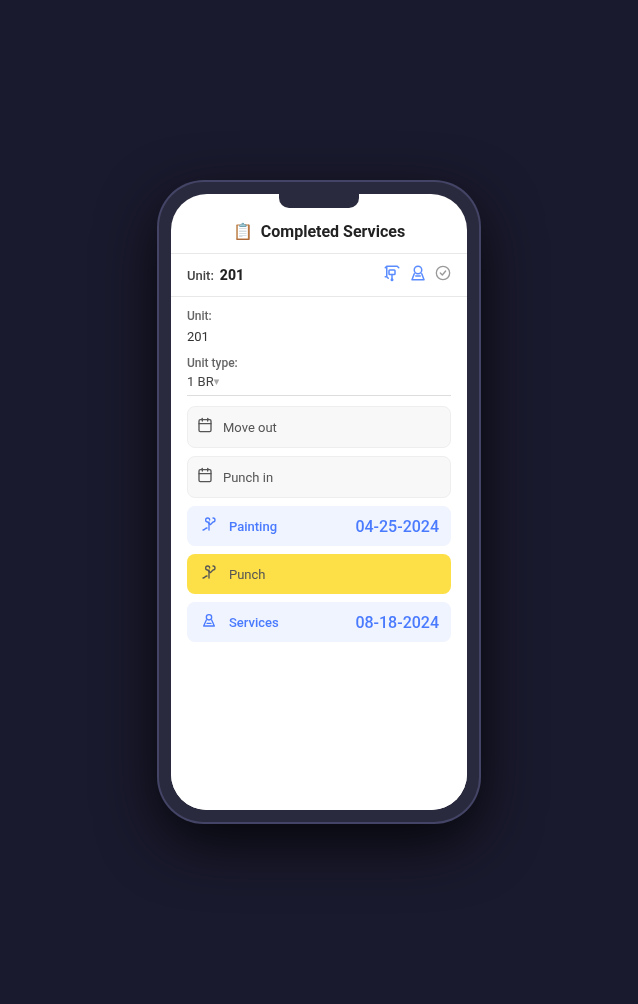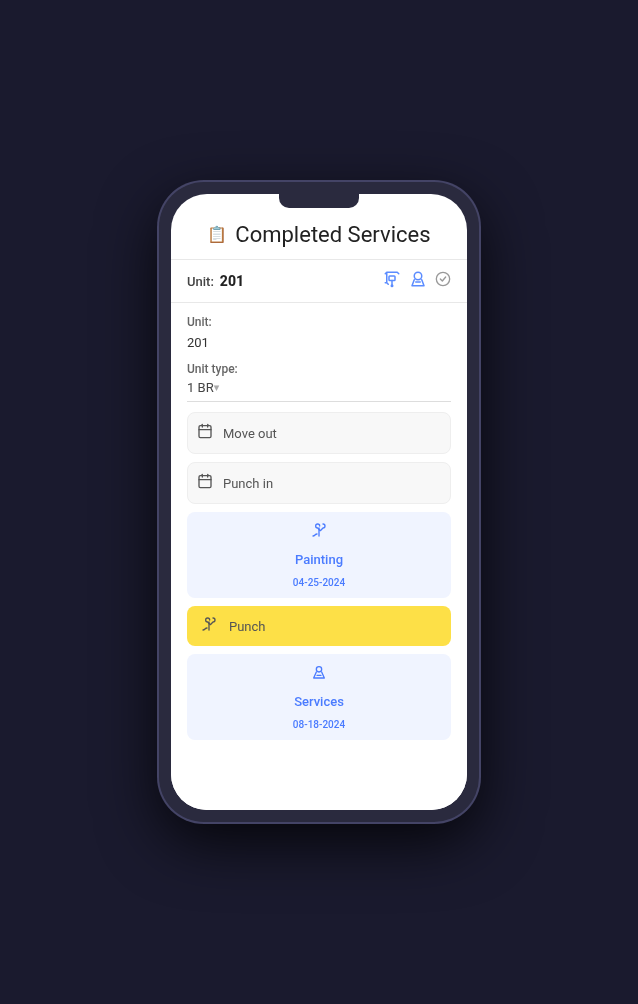--- a/index.html
+++ b/index.html
@@ -51,22 +51,22 @@
       justify-content: center;
       padding: 14px 16px 12px;
       border-bottom: 1px solid #e8e8e8;
       gap: 8px;
     }
     .header-icon {
       font-size: 16px;
       color: #333;
     }
     .header-title {
-      font-size: 22px;
-      font-weight: 400;
+      font-size: 16px;
+      font-weight: 700;
       color: #222;
     }
     .unit-bar {
       display: flex;
       align-items: center;
       justify-content: space-between;
       padding: 10px 16px;
       border-bottom: 1px solid #e8e8e8;
       background: #fff;
     }
@@ -134,42 +134,41 @@
       display: flex;
       align-items: center;
       background: #fde047;
       border-radius: 8px;
       padding: 10px 12px;
       margin-bottom: 8px;
       gap: 10px;
     }
     .service-row.completed {
       background: #f0f4ff;
-      flex-direction: column;
     }
     .service-icon {
       font-size: 16px;
       color: #555;
       min-width: 20px;
       text-align: center;
     }
     .service-icon.blue {
       color: #4a7bff;
     }
     .service-label {
       font-size: 13px;
       color: #555;
       flex: 1;
     }
     .service-label.blue {
       color: #4a7bff;
       font-weight: 500;
     }
     .service-date {
-      font-size: 10px;
+      font-size: 16px;
       color: #4a7bff;
       font-weight: 500;
     }
     .date-row {
       display: flex;
       align-items: center;
       background: #f8f8f8;
       border-radius: 8px;
       padding: 10px 9px;
       margin-bottom: 8px;

